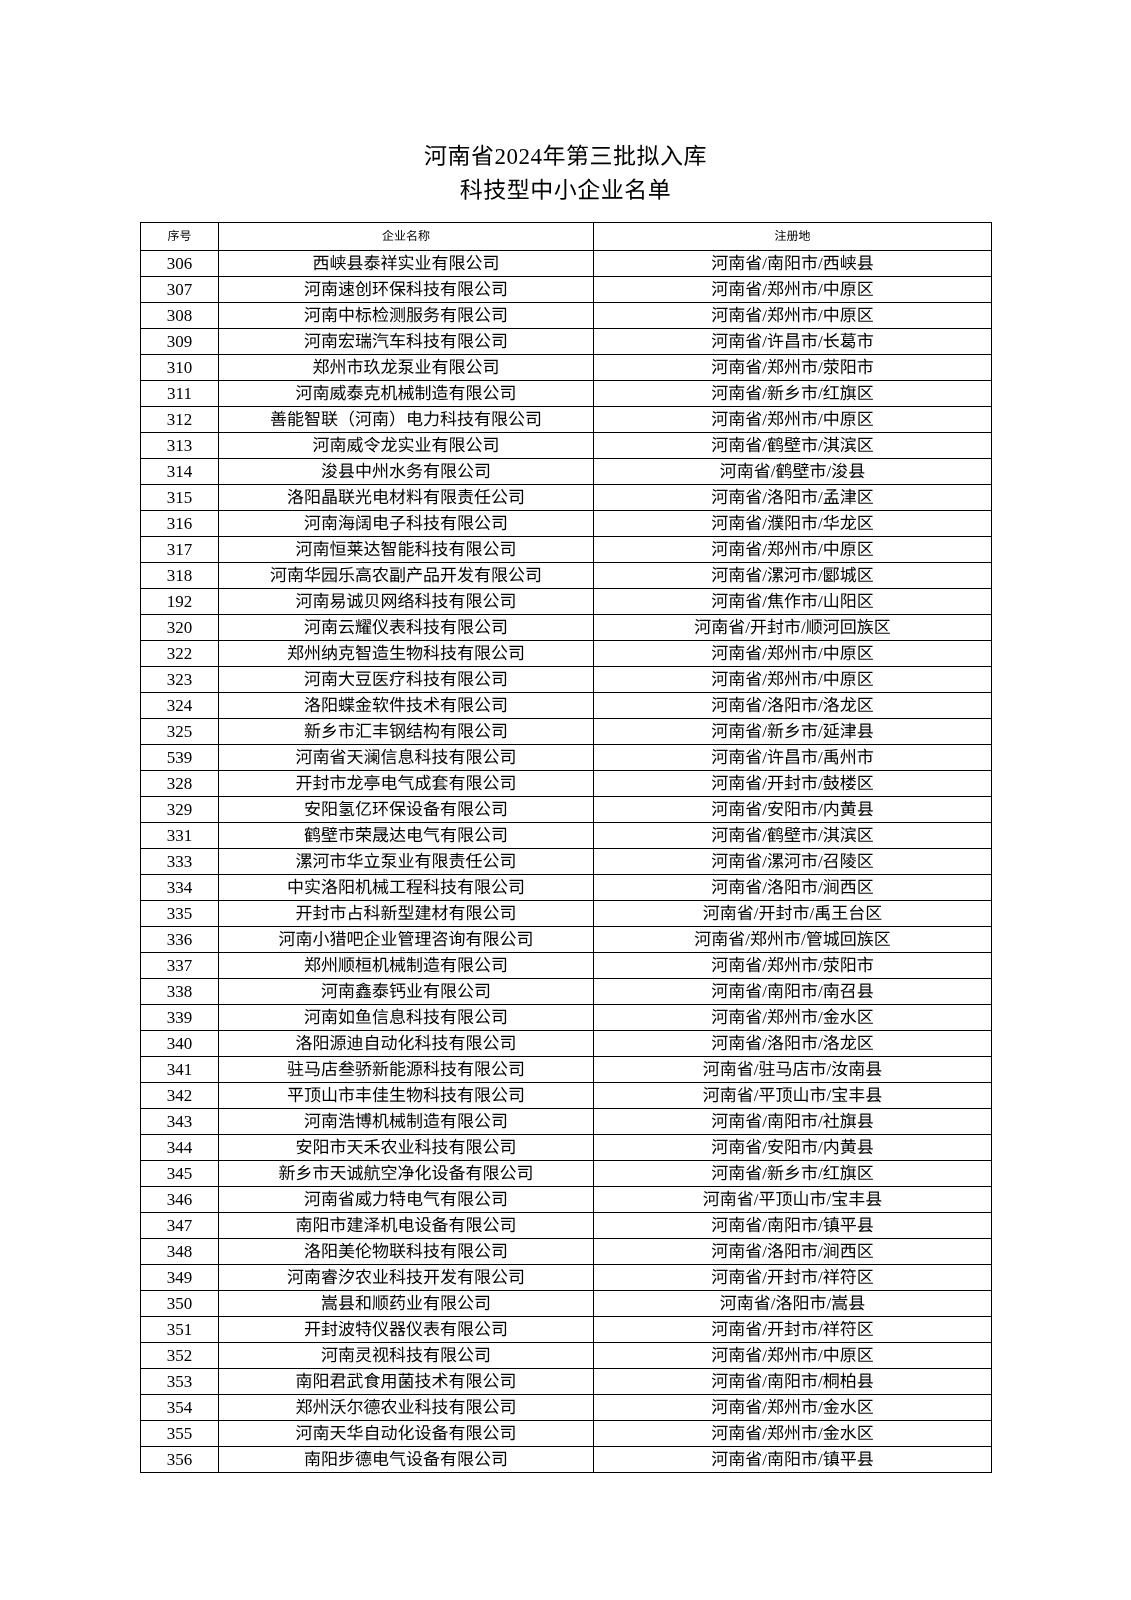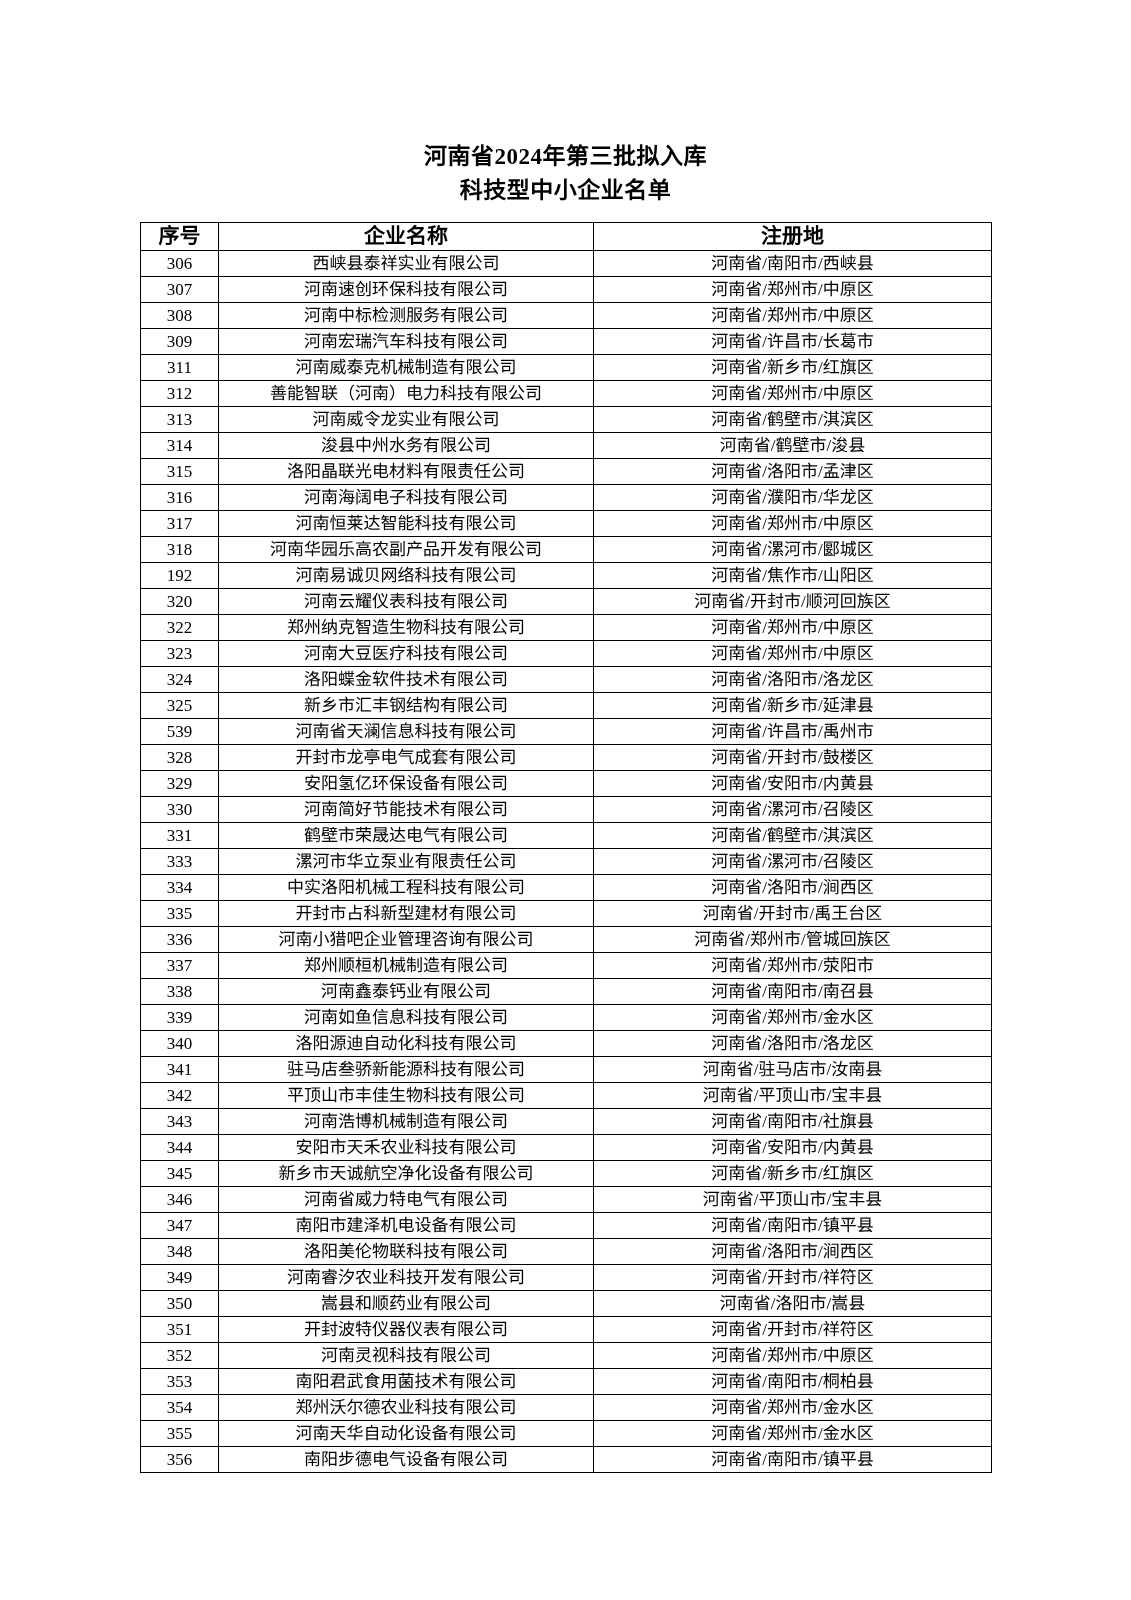--- a/index.html
+++ b/index.html
@@ -17,21 +17,21 @@
   }
   .page {
     width: 1131px;
     height: 1600px;
     box-sizing: border-box;
     padding: 140px 140px 0 140px;
   }
   .doc-title {
     text-align: center;
     font-size: 23px;
-    font-weight: bold;
+    font-weight: normal;
     line-height: 34px;
     letter-spacing: 0.5px;
   }
   .doc-title .line2 {
     display: block;
   }
   table.list {
     margin-top: 14px;
     border-collapse: collapse;
     width: 851px;
@@ -43,23 +43,22 @@
     line-height: 21px;
     height: 25px;
     text-align: center;
     vertical-align: middle;
     font-weight: normal;
     padding: 0 2px;
     white-space: nowrap;
     overflow: hidden;
   }
   table.list th {
-    font-size: 21px;
+    font-size: 12px;
     height: 27px;
-    font-weight: bold;
   }
   col.c-no { width: 78px; }
   col.c-name { width: 375px; }
   col.c-addr { width: 398px; }
   td.c-no-cell { font-family: "Liberation Serif", serif; }
 </style>
 </head>
 <body>
 
 <div class="page">
@@ -97,20 +96,25 @@
           <td class="c-no-cell">308</td>
           <td>河南中标检测服务有限公司</td>
           <td>河南省/郑州市/中原区</td>
         </tr>
         <tr>
           <td class="c-no-cell">309</td>
           <td>河南宏瑞汽车科技有限公司</td>
           <td>河南省/许昌市/长葛市</td>
         </tr>
         <tr>
+          <td class="c-no-cell">310</td>
+          <td>郑州市玖龙泵业有限公司</td>
+          <td>河南省/郑州市/荥阳市</td>
+        </tr>
+        <tr>
           <td class="c-no-cell">311</td>
           <td>河南威泰克机械制造有限公司</td>
           <td>河南省/新乡市/红旗区</td>
         </tr>
         <tr>
           <td class="c-no-cell">312</td>
           <td>善能智联（河南）电力科技有限公司</td>
           <td>河南省/郑州市/中原区</td>
         </tr>
         <tr>
@@ -182,25 +186,20 @@
           <td class="c-no-cell">328</td>
           <td>开封市龙亭电气成套有限公司</td>
           <td>河南省/开封市/鼓楼区</td>
         </tr>
         <tr>
           <td class="c-no-cell">329</td>
           <td>安阳氢亿环保设备有限公司</td>
           <td>河南省/安阳市/内黄县</td>
         </tr>
         <tr>
-          <td class="c-no-cell">330</td>
-          <td>河南简好节能技术有限公司</td>
-          <td>河南省/漯河市/召陵区</td>
-        </tr>
-        <tr>
           <td class="c-no-cell">331</td>
           <td>鹤壁市荣晟达电气有限公司</td>
           <td>河南省/鹤壁市/淇滨区</td>
         </tr>
         <tr>
           <td class="c-no-cell">333</td>
           <td>漯河市华立泵业有限责任公司</td>
           <td>河南省/漯河市/召陵区</td>
         </tr>
         <tr>

